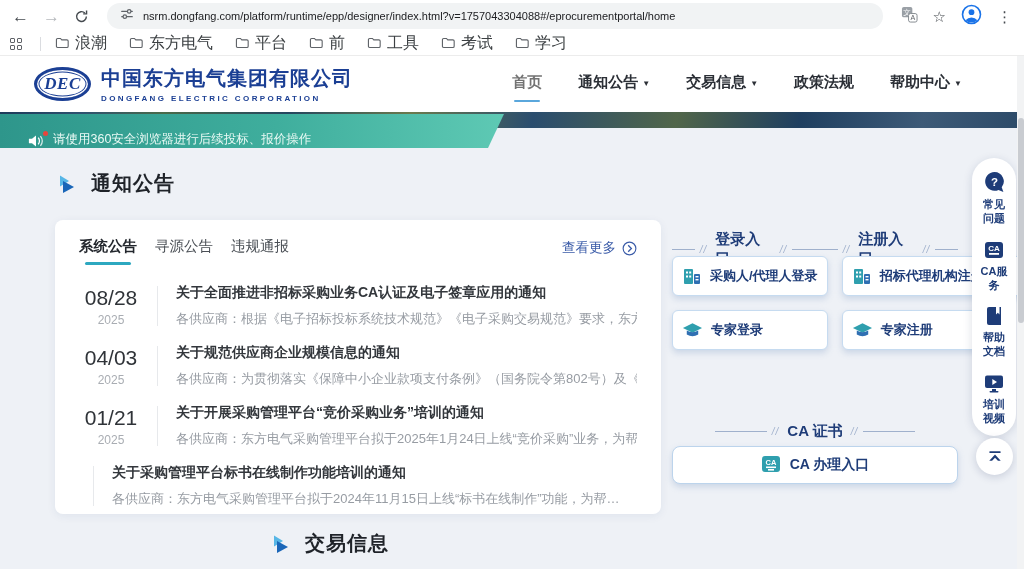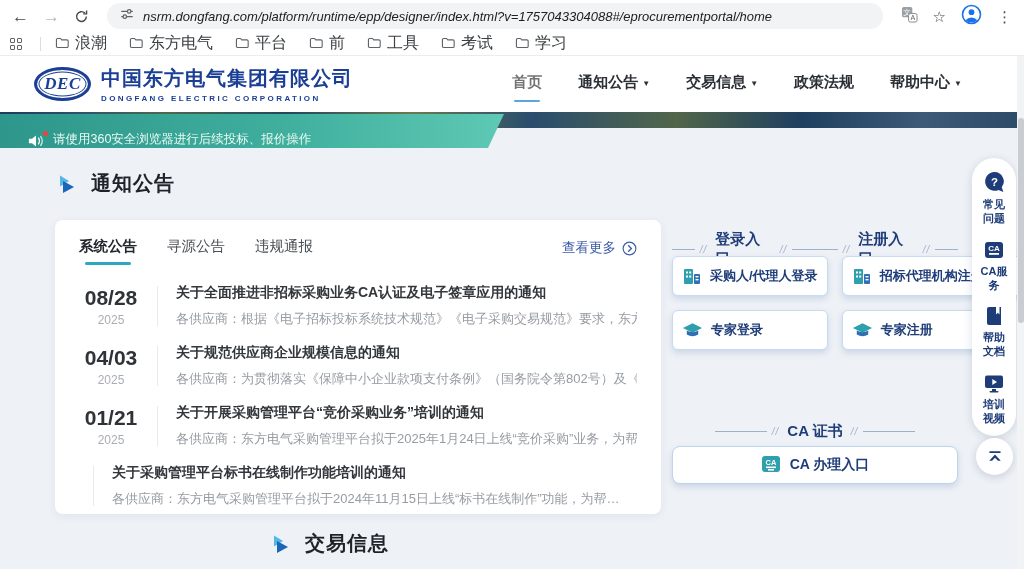--- a/index.html
+++ b/index.html
@@ -4,21 +4,21 @@
 <style>
   * { margin:0; padding:0; box-sizing:border-box; }
   html,body { width:1024px; height:569px; overflow:hidden; font-family:"Liberation Sans", sans-serif; background:#fff; }
 
   
   .toolbar { height:32px; display:flex; align-items:center; padding:0 12px; gap:14px; background:#fff; }
   .nav-arrow { font-size:17px; color:#454a4f; cursor:pointer; line-height:1; }
   .nav-arrow.disabled { color:#b6b9bd; }
   .reload { display:flex; align-items:center; }
   .omnibox { flex:1; height:26px; background:#f1f3f4; border-radius:14px; display:flex; align-items:center; gap:9px; padding:0 13px; margin:0 4px; }
-  .omnibox .url { font-size:13px; color:#202124; white-space:nowrap; overflow:hidden;font-style:italic; }
+  .omnibox .url { font-size:11px; color:#202124; white-space:nowrap; overflow:hidden; }
   .tb-right { display:flex; align-items:center; gap:15px; }
   .tb-ic { font-size:15px; color:#454a4f; line-height:1; cursor:pointer; }
 
   .bookmarks { height:24px; display:flex; align-items:center; gap:8px; padding:0 10px; background:#fff; border-bottom:1px solid #ececec; }
   .apps-grid { display:grid; grid-template-columns:5px 5px; grid-gap:2px; margin-right:4px; cursor:pointer; }
   .apps-grid i { width:5px; height:5px; border:1.4px solid #5f6368; border-radius:1px; display:block; }
   .bm-sep { width:1px; height:14px; background:#dadce0; margin:0 6px; }
   #bookmark-list { display:flex; align-items:center; gap:22px; }
   .bookmark { display:flex; align-items:center; gap:6px; font-size:16px; color:#3c4043; cursor:pointer; }
 
@@ -57,21 +57,21 @@
   .notices-card { position:absolute; left:55px; top:70px; width:606px; height:294px; background:#fff; border-radius:8px; box-shadow:0 2px 10px rgba(30,60,120,.07); padding:16px 24px 8px 24px; }
   .tabs-row { display:flex; align-items:center; gap:30px; height:30px; }
   .tab { position:relative; font-size:14.5px; color:#4a4f55; cursor:pointer; padding-bottom:9px; }
   .tab.active { font-weight:700; color:#23272d; }
   .tab.active::after { content:""; position:absolute; left:6px; right:6px; bottom:0; height:3px; border-radius:2px; background:#2da8c0; }
   .view-more { margin-left:auto; display:flex; align-items:center; gap:6px; color:#3a5ba8; font-size:13.5px; cursor:pointer; padding-bottom:6px; }
 
   #notice-list { margin-top:10px; }
   .notice-item { display:flex; align-items:center; padding:8px 0; height:60px; cursor:pointer; }
   .date-col { width:64px; text-align:center; flex:none; }
-  .n-date { font-size:21px; font-weight:700; color:#2f3338; }
+  .n-date { font-size:21px; font-weight:400; color:#2f3338; }
   .n-year { font-size:12px; color:#a9adb3; margin-top:3px; }
   .v-divider { width:1px; align-self:stretch; background:#e7e9ec; margin:2px 18px 2px 14px; }
   .item-text { flex:1; min-width:0; }
   .n-title { font-size:14px; font-weight:700; color:#33373c; white-space:nowrap; overflow:hidden; }
   .n-summary { font-size:13px; color:#979ca3; margin-top:8px; white-space:nowrap; overflow:hidden; }
 
   
   .deco-header { display:flex; align-items:center; justify-content:center; gap:5px; }
   .d-line { width:24px; height:1px; background:#9fb0cc; }
   .d-line.long { width:52px; }
@@ -263,21 +263,21 @@
   <div class="section-header notices-header">
     <svg width="22" height="20" viewBox="0 0 22 20">
         <path d="M3 1.5 L12 7 L3 12.5 Z" fill="#56b6e6"></path>
         <path d="M6 7 L17 13 L6 19 Z" fill="#1a66b8"></path>
       </svg>
     <span class="section-title">通知公告</span>
   </div>
 
   <div class="notices-card">
     <div class="tabs-row">
-      <div style="display:flex;gap:30px;">
+      <div style="display:flex;gap:18px;">
           <div class="tab active">
     <span>系统公告</span>
   </div>
           <div class="tab">
     <span>寻源公告</span>
   </div>
           <div class="tab">
     <span>违规通报</span>
   </div>
         </div>

